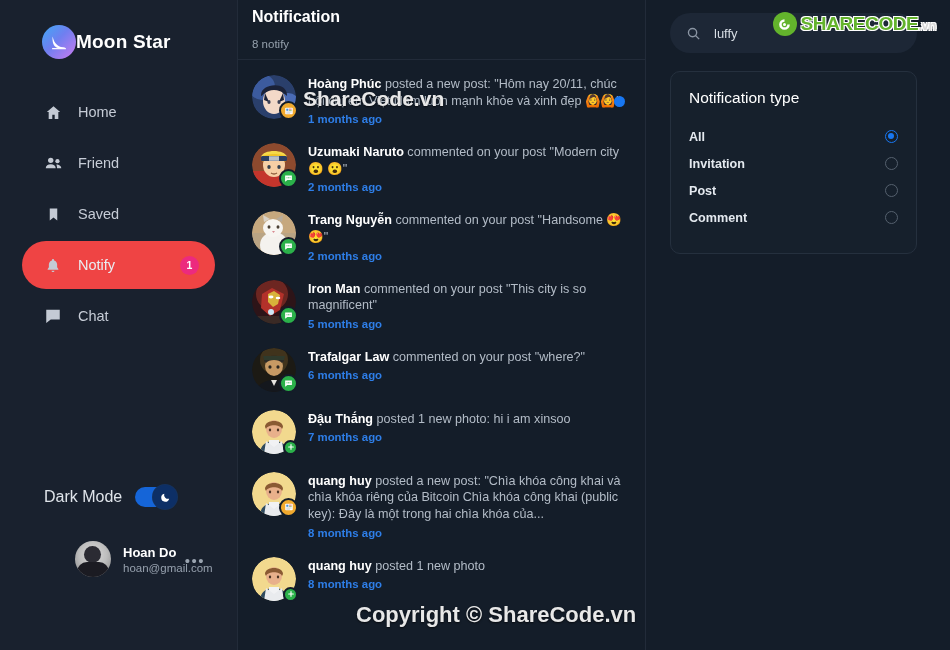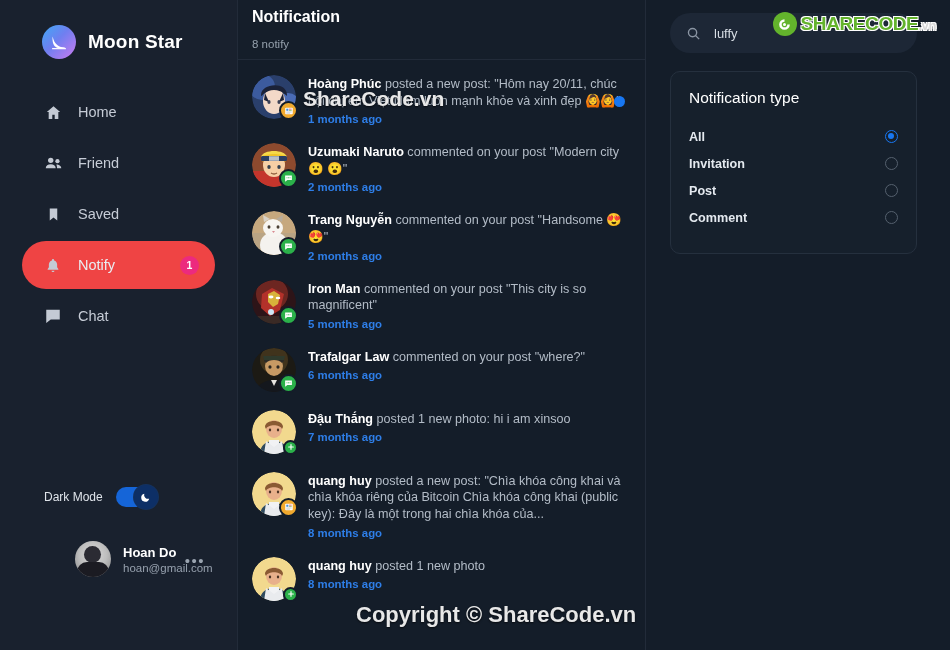--- a/index.html
+++ b/index.html
@@ -20,21 +20,20 @@
   .sidebar {
     width: 238px; height: 650px;
     background: #19212e;
     border-right: 1px solid #222b39;
     display: flex; flex-direction: column;
     flex: 0 0 238px;
     position: relative;
   }
   .brand {
     display: flex; align-items: center;
-    gap: 12px;
     padding: 18px 0 0 42px;
     height: 66px;
   }
   .brand-logo {
     width: 34px; height: 34px; border-radius: 50%;
     background: linear-gradient(135deg, #3fa9f5 0%, #6f7ff0 45%, #cc7bf0 100%);
     position: relative; flex: 0 0 34px;
     display: flex; align-items: center; justify-content: center;
   }
   .brand-logo svg { display:block; }
@@ -69,21 +68,21 @@
     padding: 0 5px;
   }
 
   .sidebar-spacer { flex: 1 1 auto; }
 
   .darkmode-row {
     display: flex; align-items: center;
     padding: 0 0 0 44px; height: 34px;
     margin-bottom: 16px;
   }
-  .darkmode-label { color: #dfe4ea; font-size: 12px; margin-right: 13px; }
+  .darkmode-label { color: #dfe4ea; font-size: 16px; margin-right: 13px; }
   .toggle {
     width: 40px; height: 20px; border-radius: 11px;
     background: #1565d8; position: relative; cursor: pointer;
   }
   .toggle .knob {
     position: absolute; right: -2px; top: -2px;
     width: 24px; height: 24px; border-radius: 50%;
     background: #0d2f66;
     display: flex; align-items: center; justify-content: center;
     box-shadow: 0 0 0 1px #14325f;

